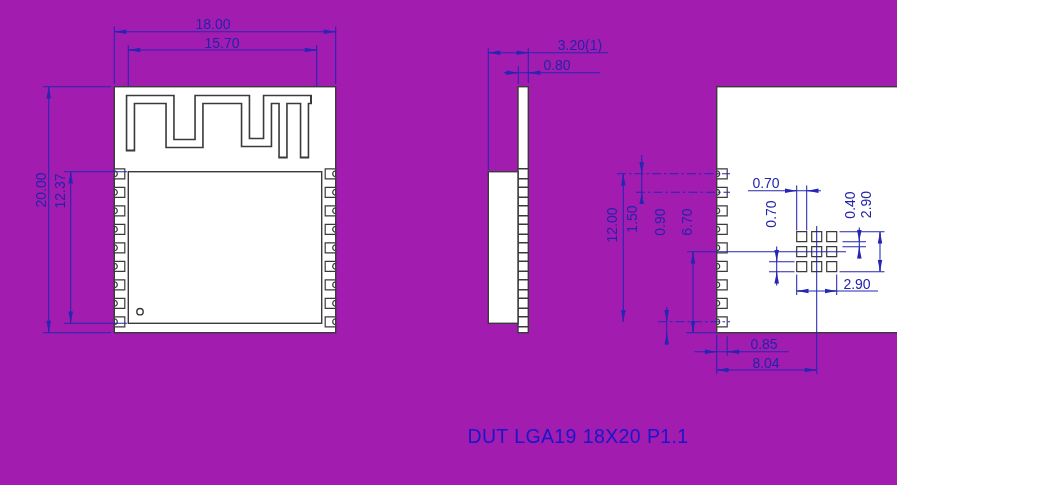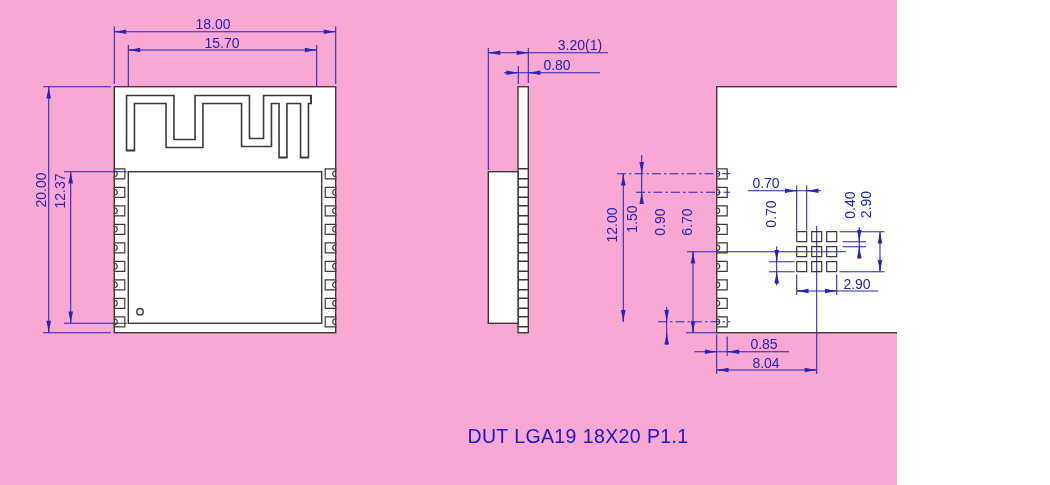--- a/index.html
+++ b/index.html
@@ -1,16 +1,16 @@
 <!DOCTYPE html>
 <html><head>
 <meta charset="utf-8">
 <style>
   html,body{margin:0;padding:0;background:#ffffff;}
-  .stage{position:relative;width:897px;height:485px;background:#f9a8d4;overflow:hidden;
+  .stage{position:relative;width:897px;height:485px;background:#a21caf;overflow:hidden;
          font-family:"Liberation Sans",sans-serif;}
   svg{display:block;}
   .ln  {stroke:#3a3a3a;stroke-width:1.4;fill:none;}
   .lnf {stroke:#3a3a3a;stroke-width:1.4;fill:#ffffff;}
   .pad {stroke:#3a3a3a;stroke-width:1.2;fill:#ffffff;}
   .ant-b{stroke:#3a3a3a;stroke-width:9.5;fill:none;stroke-linejoin:miter;stroke-linecap:butt;}
   .ant-w{stroke:#ffffff;stroke-width:6.3;fill:none;stroke-linejoin:miter;stroke-linecap:butt;}
   .dim {stroke:#2626b4;stroke-width:1.05;fill:none;}
   .cl  {stroke:#2626b4;stroke-width:1.05;fill:none;stroke-dasharray:9 3 2.5 3;}
   .dtx {font-family:"Liberation Sans",sans-serif;font-size:14px;fill:#2323ac;}

